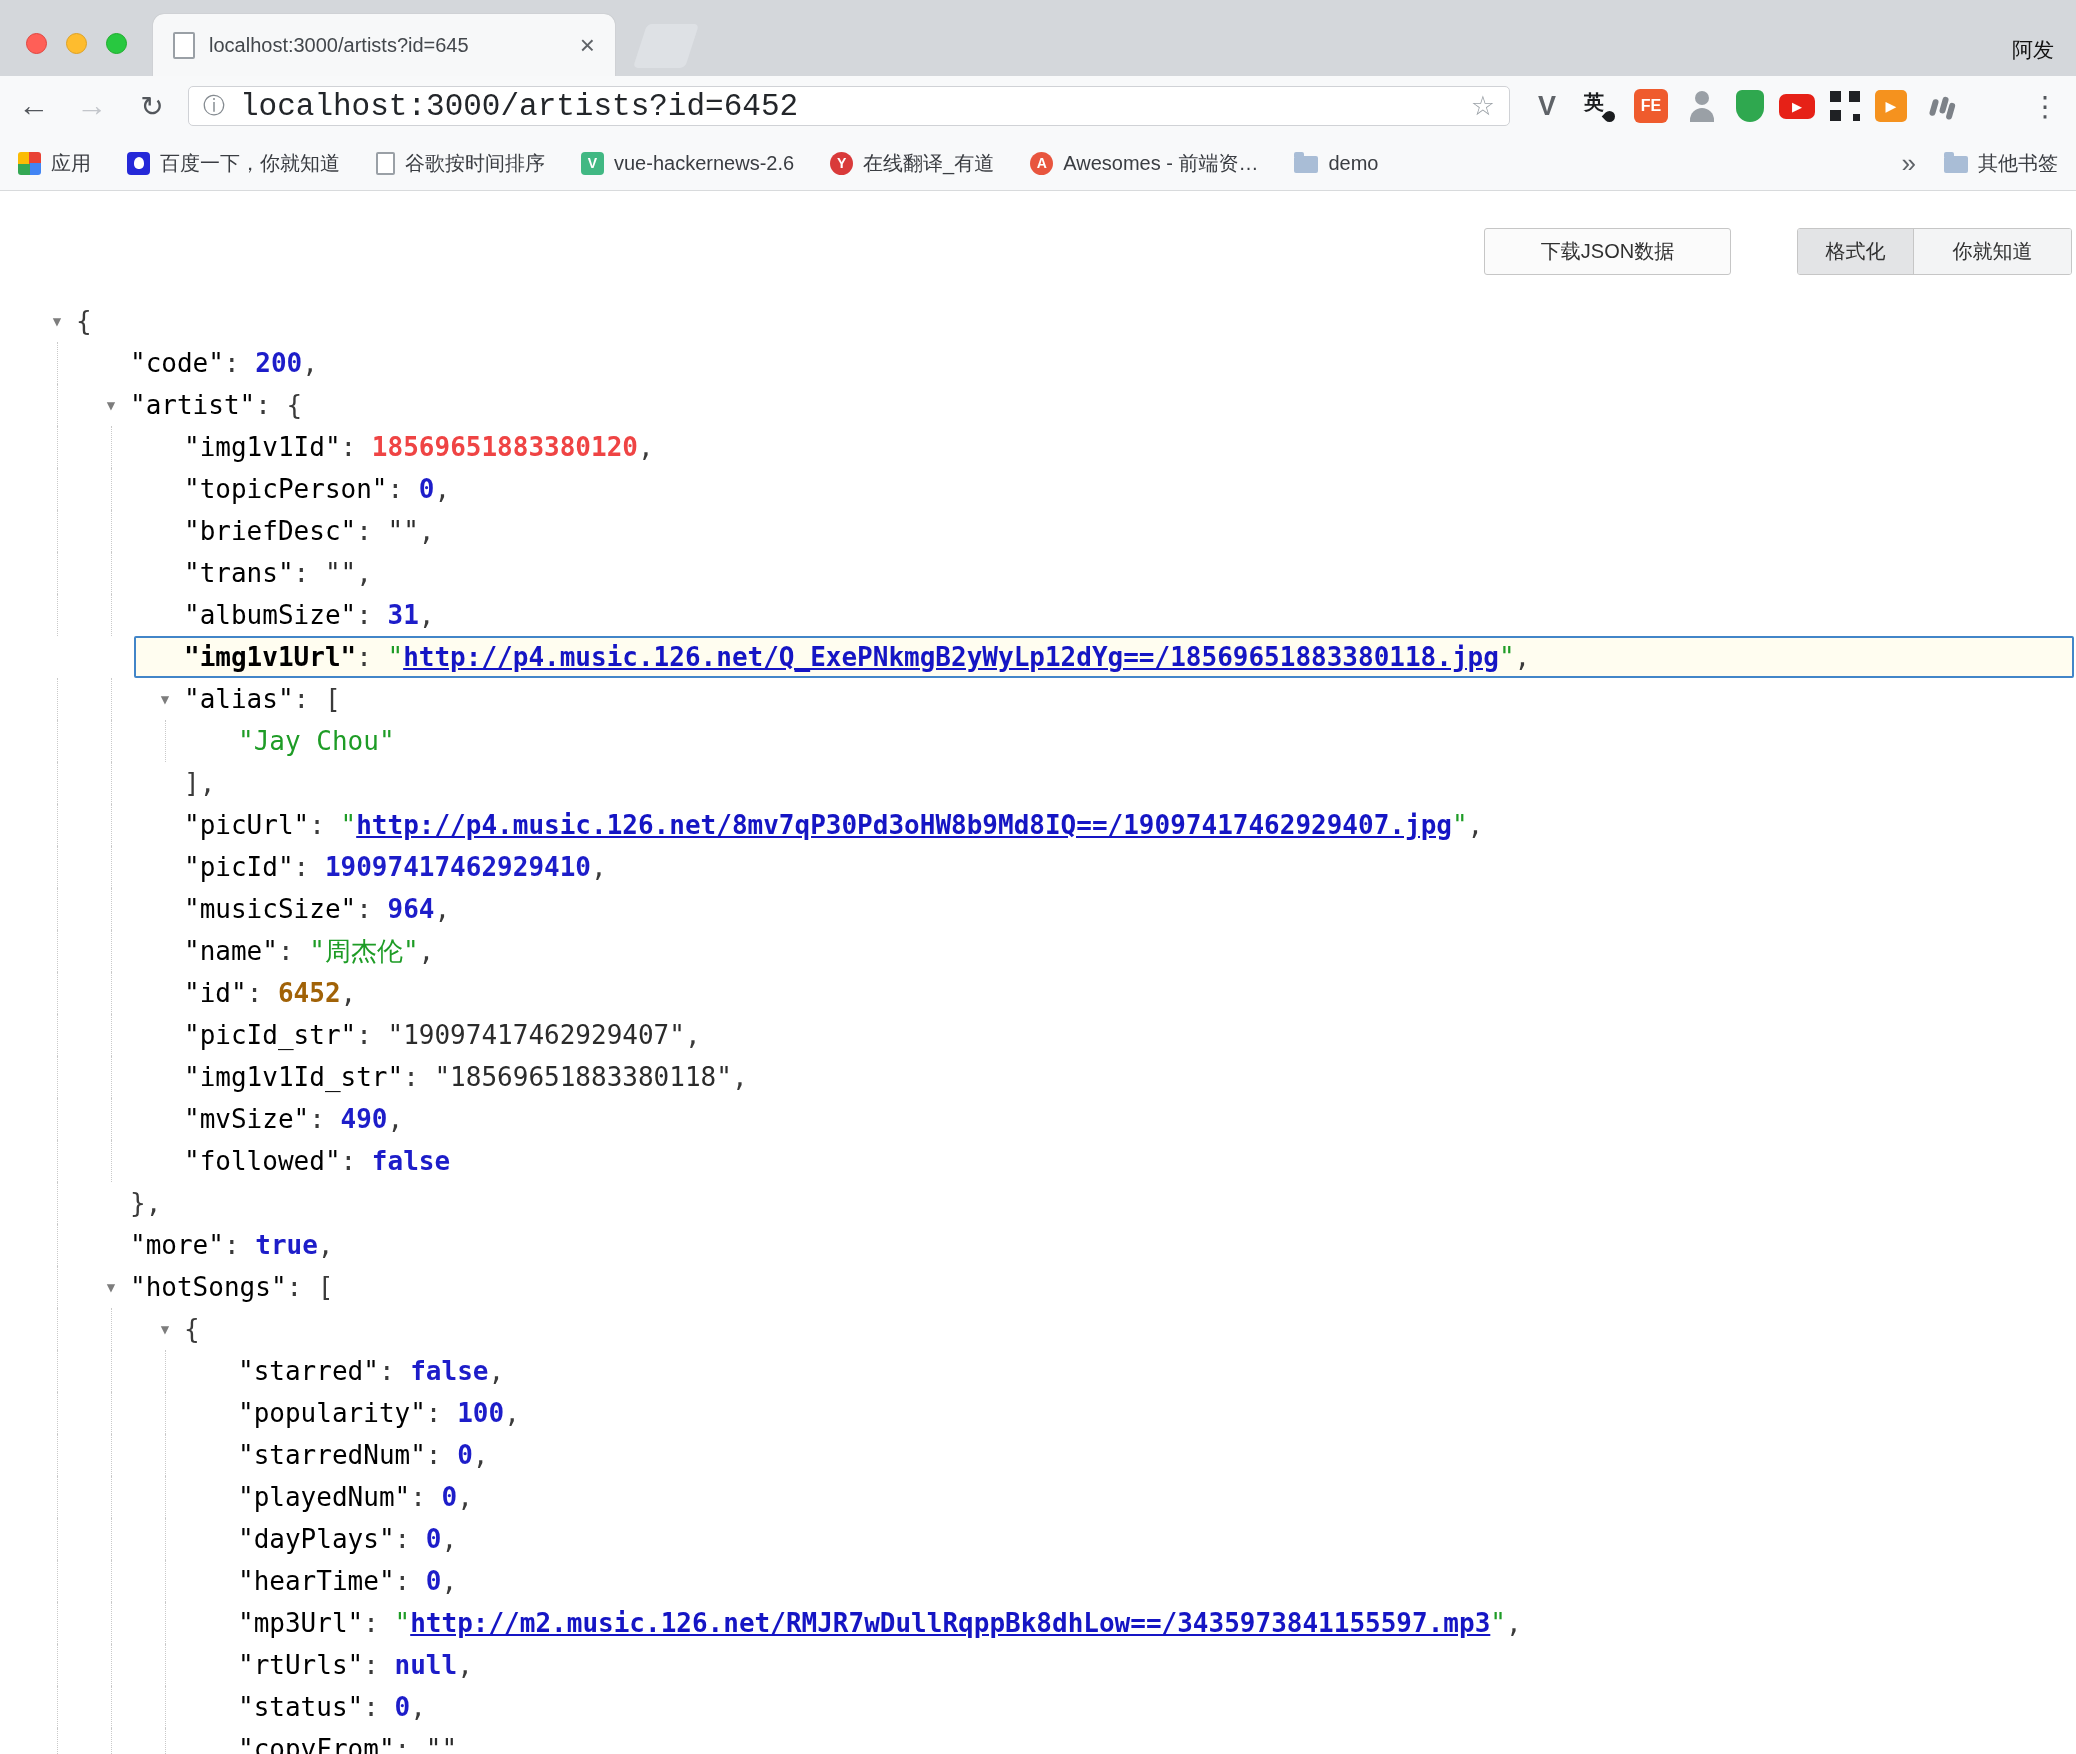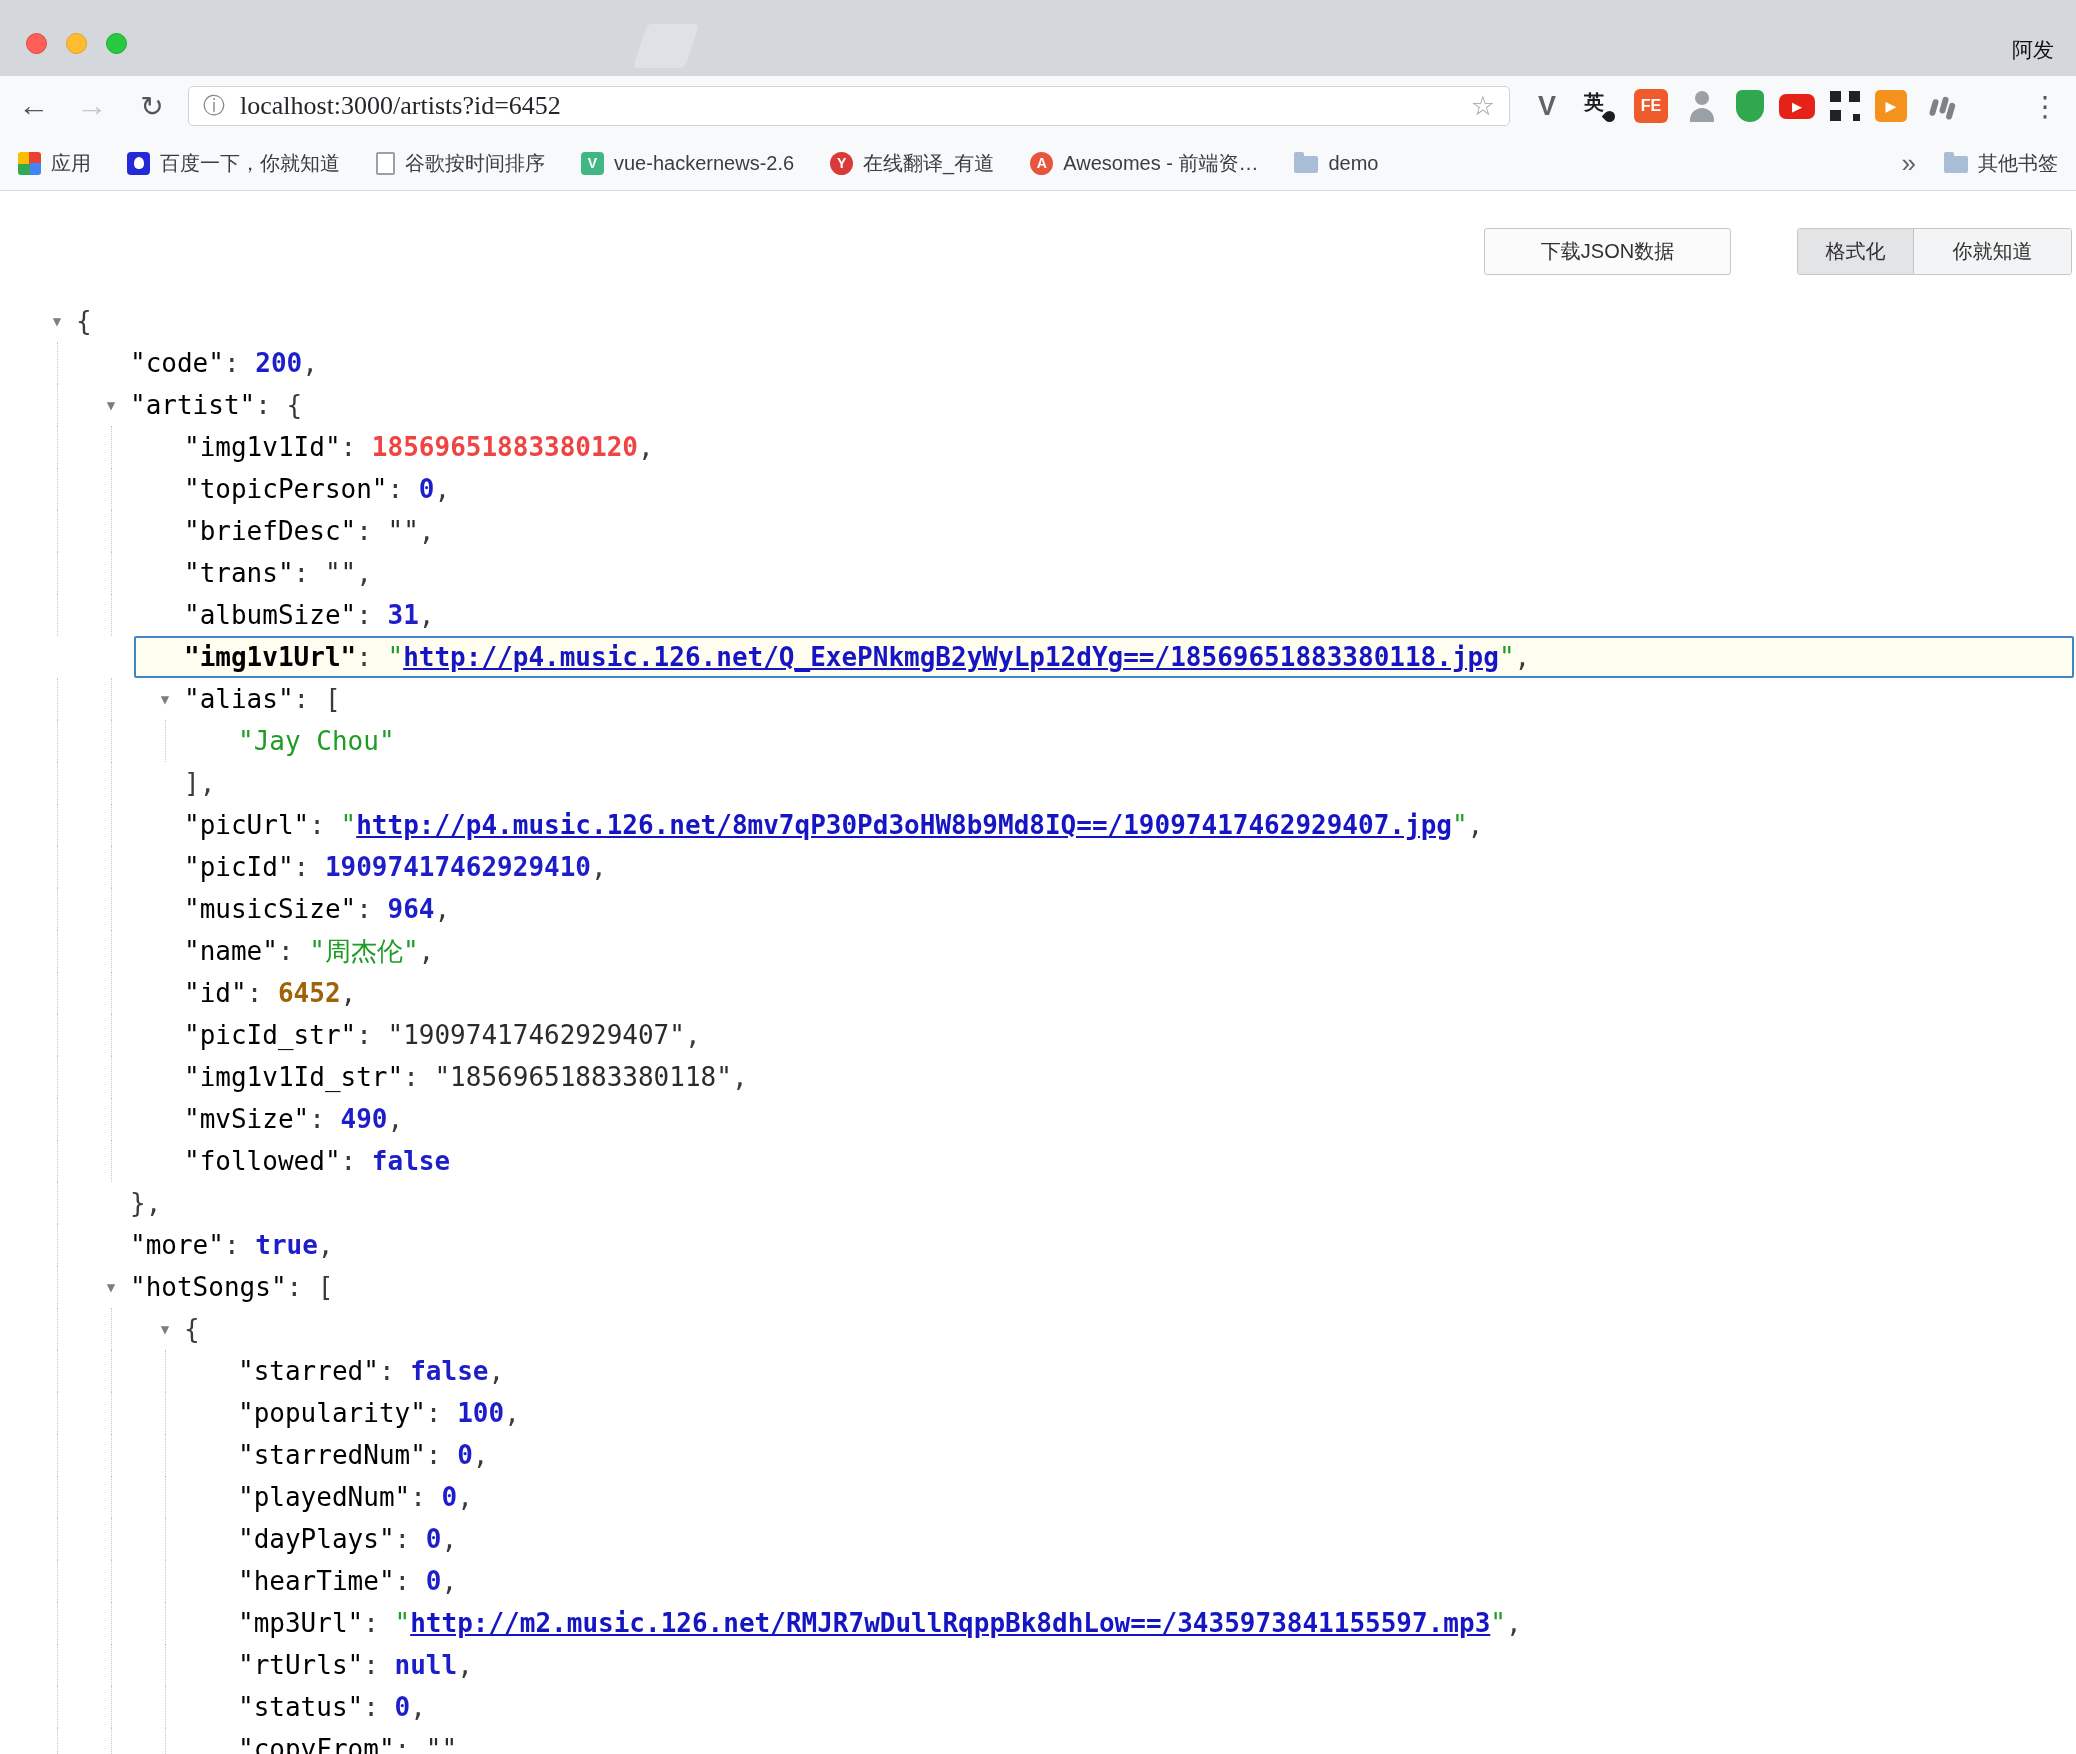--- a/index.html
+++ b/index.html
@@ -29,21 +29,21 @@
   .navbar{position:absolute;top:76px;left:0;right:0;height:60px;background:#f8f9fa;}
   .navbtn{position:absolute;top:0;height:60px;display:flex;align-items:center;justify-content:center;width:52px;}
   .back{left:8px;font-size:31px;color:#53575c;}
   .forward{left:66px;font-size:31px;color:#c3c6cb;}
   .reload{left:126px;font-size:28px;color:#53575c;}
   .omnibox{position:absolute;left:188px;top:10px;width:1322px;height:40px;background:#ffffff;
            border:1px solid #d0d2d6;border-radius:5px;display:flex;align-items:center;
            padding:0 14px;box-sizing:border-box;}
   .info-icon{font-size:22px;color:#848a90;flex:0 0 auto;}
   .url-input{flex:1;margin-left:13px;border:none;outline:none;background:transparent;
-             font-family:Liberation Serif, serif;font-size:26px;color:#23262a;}
+             font-family:Liberation Mono, monospace;font-size:31px;color:#23262a;}
   .star-icon{font-size:27px;color:#9aa0a6;flex:0 0 auto;}
   .extensions{position:absolute;left:1528px;top:10px;height:40px;display:flex;align-items:center;gap:15px;}
   .ext{width:38px;height:38px;display:flex;align-items:center;justify-content:center;position:relative;
        box-sizing:border-box;}
   .v-gray-icon{color:#5f6368;font-weight:bold;font-size:27px;}
   .translate-pen-icon{font-weight:bold;font-size:20px;align-items:flex-start;justify-content:flex-start;padding:2px 0 0 3px;}
   .translate-pen-icon::after{content:"";position:absolute;right:4px;bottom:3px;width:11px;height:11px;
        background:#1b1d1f;border-radius:50% 50% 50% 0;transform:rotate(45deg);}
   .fe-icon{width:34px;height:34px;border-radius:6px;font-weight:bold;font-size:16px;}
   .person-icon::before{content:"";position:absolute;top:4px;left:12px;width:14px;height:14px;
@@ -106,20 +106,25 @@
   .json-url{font-weight:bold;text-decoration:underline;cursor:pointer;}
 </style>
 </head>
 <body>
 
 <div class="tabstrip">
   <div class="traffic">
     <span class="light red"></span>
     <span class="light yellow"></span>
     <span class="light green"></span>
+  </div>
+  <div class="tab">
+    <span class="tab-favicon"></span>
+    <span class="tab-title">localhost:3000/artists?id=645</span>
+    <span class="tab-close">×</span>
   </div>
   <div class="newtab"></div>
   <div class="profile">阿发</div>
 </div>
 
 <div class="navbar">
   <div class="navbtn back">←</div>
   <div class="navbtn forward">→</div>
   <div class="navbtn reload">↻</div>
   <div class="omnibox">

